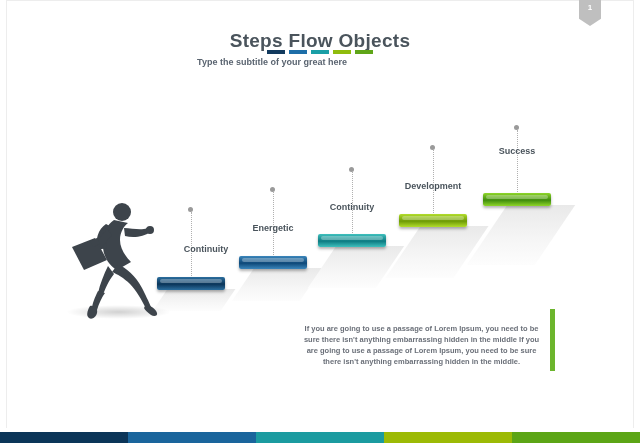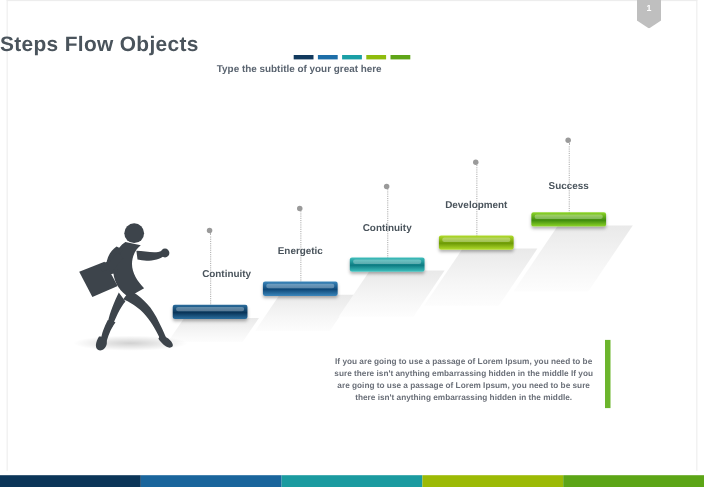--- a/index.html
+++ b/index.html
@@ -41,20 +41,21 @@
     line-height: 16px;
     letter-spacing: 0px;
   }
 
   
   #title {
     position: absolute;
     left: 0;
     top: 30px;
     width: 640px;
+    text-align: center;
     font-size: 19px;
     font-weight: bold;
     color: #4a545c;
     letter-spacing: 0.3px;
   }
   #rule-row {
     position: absolute;
     left: 0;
     top: 50px;
     width: 640px;
@@ -228,21 +229,21 @@
       <div class="step-label" style="left: 318px; top: 202px; width: 68px;">Continuity</div>
       <div class="step-bar" style="left: 318px; top: 234px; width: 68px; background: linear-gradient(rgb(63, 192, 189) 0%, rgb(13, 123, 130) 55%, rgb(63, 192, 189) 100%);"></div>
       <div class="step-shadow" style="left: 403px; top: 226px; width: 68px; height: 52px;"></div>
       <div class="step-dot" style="left: 430px; top: 145px;"></div>
       <div class="step-stalk" style="left: 433px; top: 150px; height: 65px;"></div>
       <div class="step-label" style="left: 391px; top: 181px; width: 84px;">Development</div>
       <div class="step-bar" style="left: 399px; top: 214px; width: 68px; background: linear-gradient(rgb(178, 221, 44) 0%, rgb(109, 154, 6) 55%, rgb(178, 221, 44) 100%);"></div>
       <div class="step-shadow" style="left: 487px; top: 205px; width: 68px; height: 60px;"></div>
       <div class="step-dot" style="left: 514px; top: 125px;"></div>
       <div class="step-stalk" style="left: 517px; top: 130px; height: 64px;"></div>
-      <div class="step-label" style="left: 483px; top: 164px; width: 68px;">Success</div>
+      <div class="step-label" style="left: 483px; top: 146px; width: 68px;">Success</div>
       <div class="step-bar" style="left: 483px; top: 193px; width: 68px; background: linear-gradient(rgb(143, 214, 42) 0%, rgb(63, 140, 13) 55%, rgb(143, 214, 42) 100%);"></div>
     </div>
 
   <div id="runner-shadow"></div>
   <div id="runner">
     <svg viewBox="0 0 105 125" width="105" height="125" aria-hidden="true">
       <g fill="#3d444b">
 
         <circle cx="60" cy="14" r="9"></circle>
 

